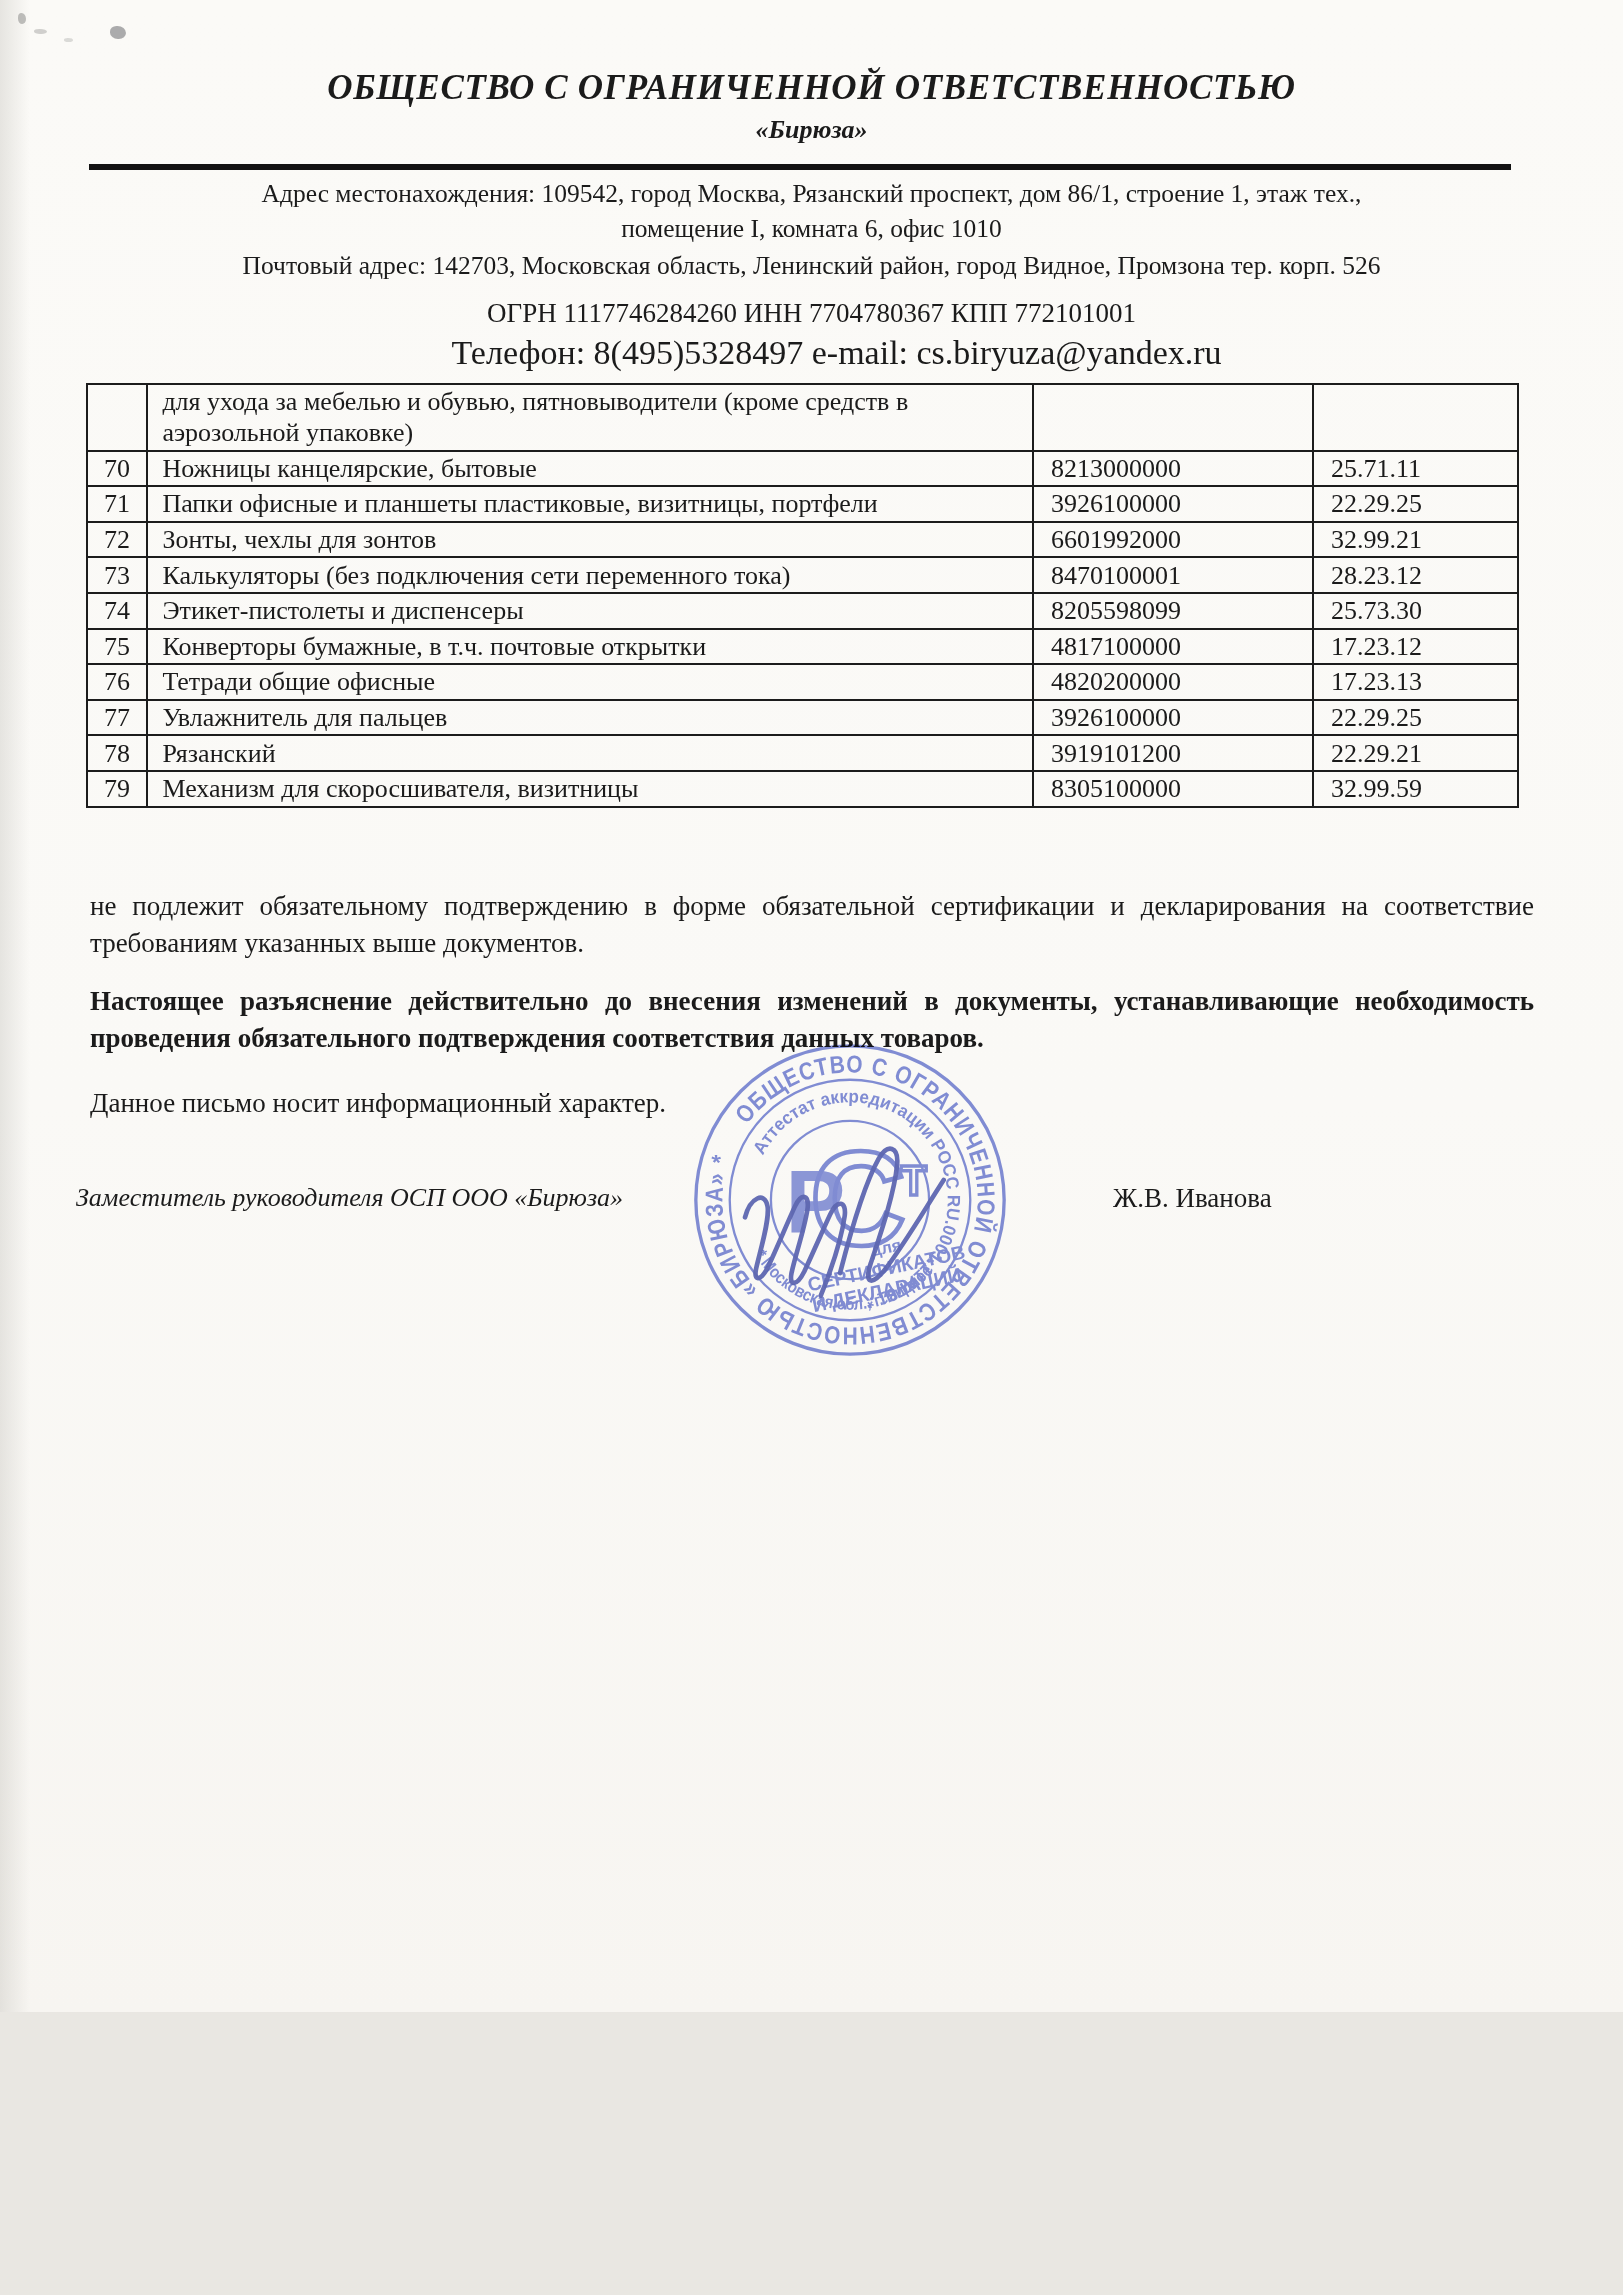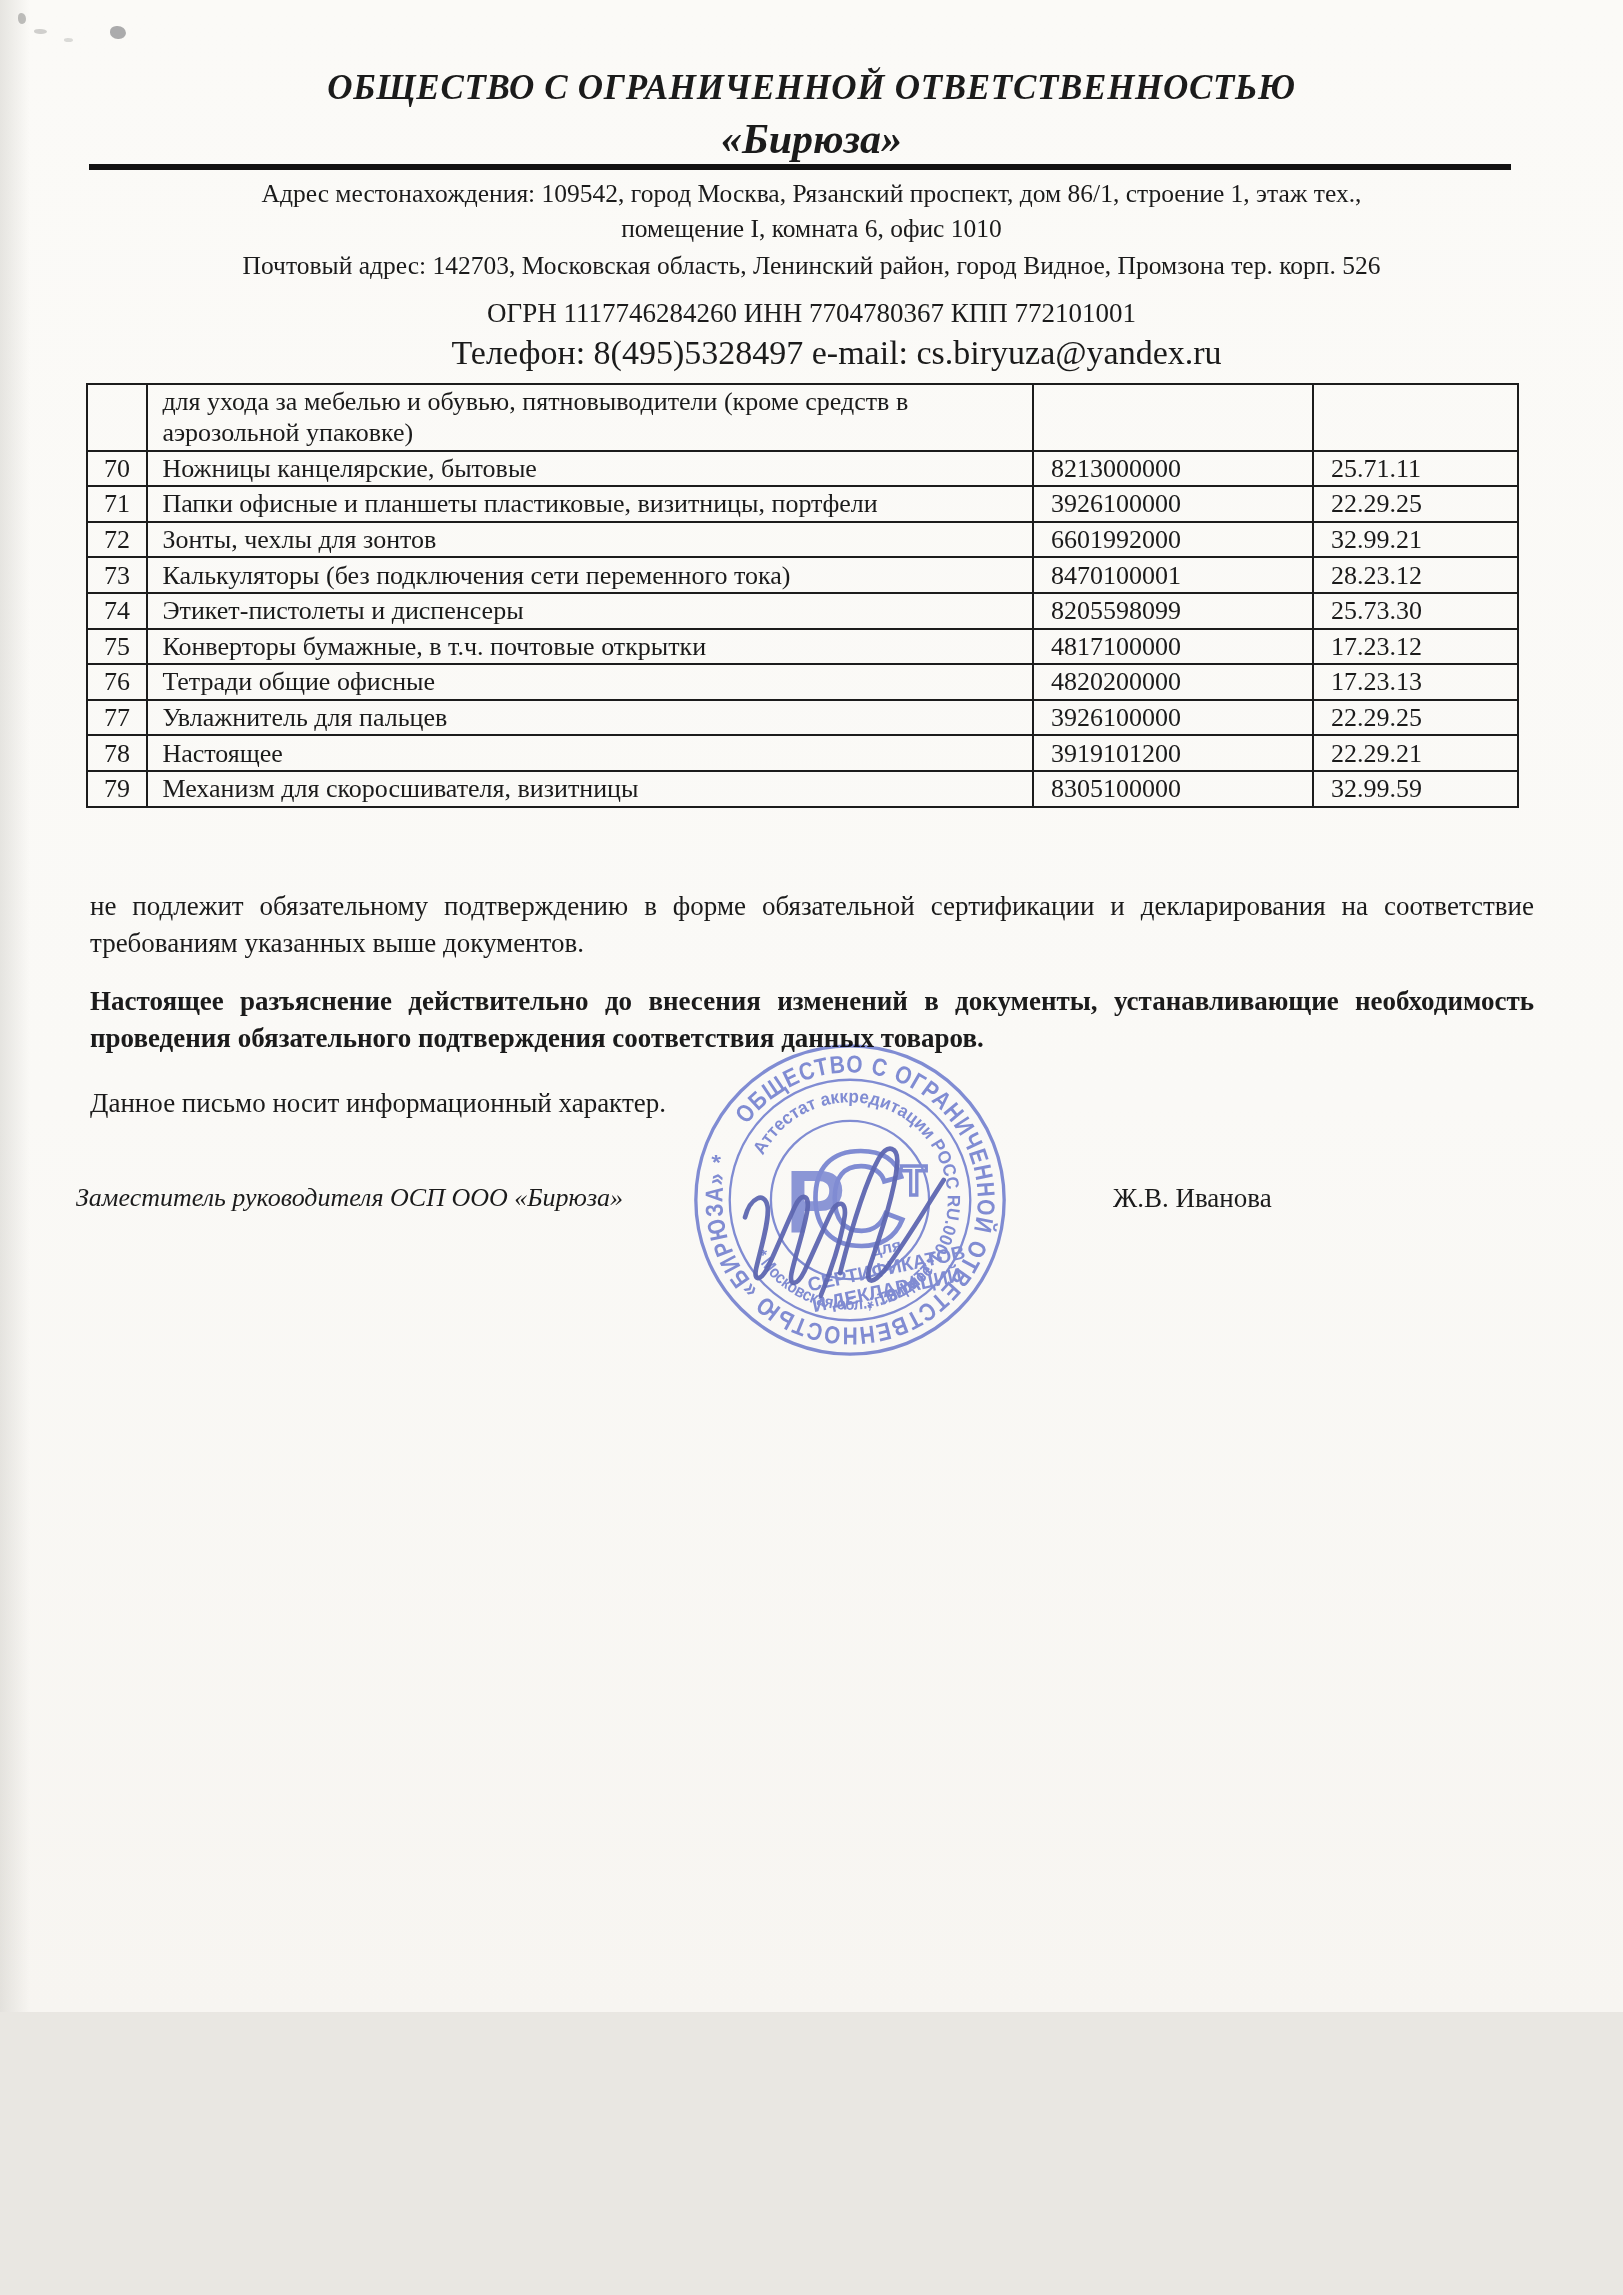--- a/index.html
+++ b/index.html
@@ -6,21 +6,21 @@
   .page{
     position:relative;width:1623px;height:2012px;overflow:hidden;
     background:linear-gradient(180deg,#fbfaf7 0%,#faf9f6 55%,#f7f5f1 100%);
     font-family:"Liberation Serif", serif;color:#1b1b1b;
   }
   .page::before{content:"";position:absolute;left:0;top:0;width:30px;height:100%;
     background:linear-gradient(90deg,rgba(190,188,182,.35),rgba(190,188,182,0));pointer-events:none;}
   .abs{position:absolute;}
   .center{left:0;width:100%;text-align:center;}
   .org-line1{top:68px;font-size:35px;font-weight:bold;font-style:italic;letter-spacing:0.7px;}
-  .org-line2{top:115px;font-size:42px;font-weight:bold;font-style:italic;}
+  .org-line2{top:115px;font-size:26px;font-weight:bold;font-style:italic;}
   .head-rule{top:164px;left:89px;width:1422px;height:5.9px;background:#121212;}
   .addr1{top:179px;font-size:25.5px;}
   .addr2{top:214px;font-size:25.5px;}
   .postal{top:251px;font-size:25.5px;}
   .reg{top:298px;font-size:27px;}
   .contacts{top:334px;font-size:34px;margin-left:25px;}
   table.goods{
     position:absolute;top:383px;left:86px;border-collapse:collapse;
     width:1431px;table-layout:fixed;font-size:26px;line-height:31px;
   }
@@ -126,21 +126,21 @@
         <td class="okpd">17.23.13</td>
       </tr>
       <tr class="row-std">
         <td class="num">77</td>
         <td class="name">Увлажнитель для пальцев</td>
         <td class="code">3926100000</td>
         <td class="okpd">22.29.25</td>
       </tr>
       <tr class="row-std">
         <td class="num">78</td>
-        <td class="name">Настоящее</td>
+        <td class="name">Рязанский</td>
         <td class="code">3919101200</td>
         <td class="okpd">22.29.21</td>
       </tr>
       <tr class="row-std">
         <td class="num">79</td>
         <td class="name">Механизм для скоросшивателя, визитницы</td>
         <td class="code">8305100000</td>
         <td class="okpd">32.99.59</td>
       </tr>
     </tbody>

